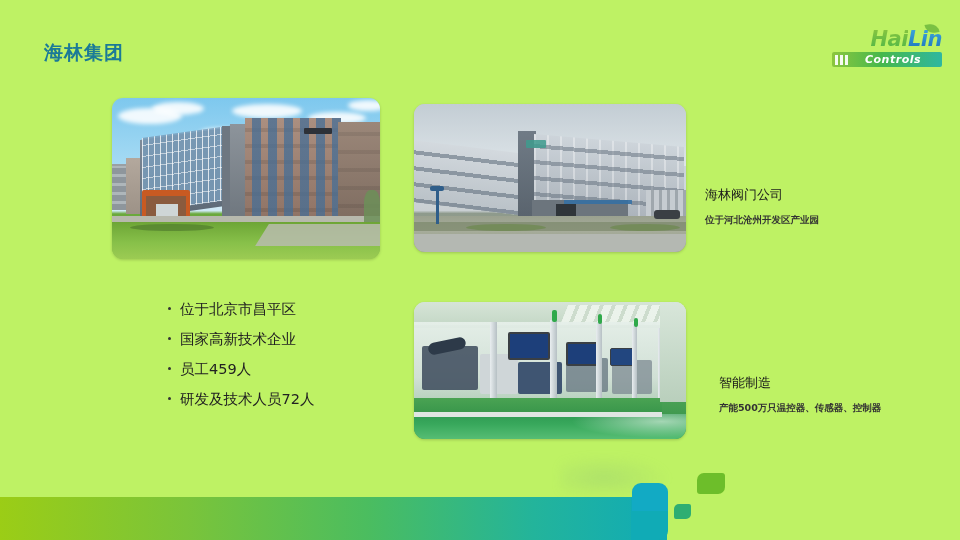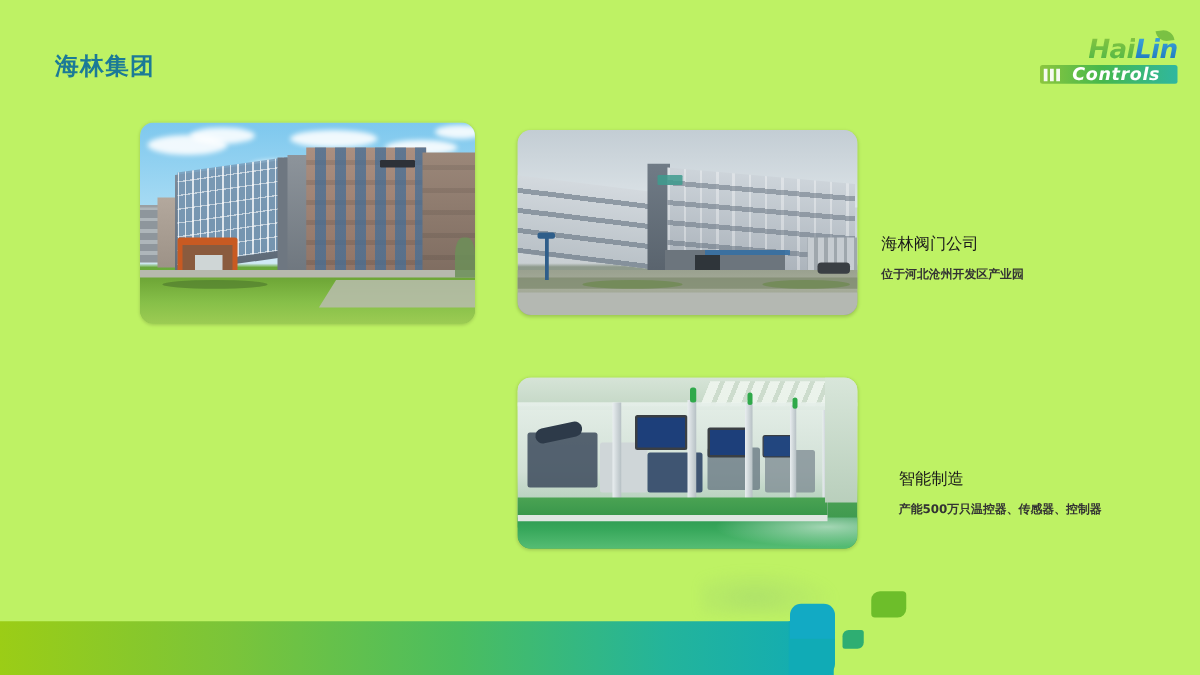--- a/index.html
+++ b/index.html
@@ -44,21 +44,21 @@
   .logo-bar{
     margin-top:2px;height:15px;width:110px;
     display:flex;align-items:center;
     background:linear-gradient(90deg,#8cc63e 0%,#46b84c 45%,#2fb7a0 100%);
     border-radius:2px;
   }
   .logo-bars{display:flex;gap:2px;margin-left:3px;}
   .logo-bars i{display:block;width:3px;height:10px;background:#fff;opacity:.92;}
   .logo-controls{
     flex:1;text-align:center;color:#ffffff;
-    font-size:14px;font-weight:bold;font-style:italic;letter-spacing:.5px;
+    font-size:11px;font-weight:bold;font-style:italic;letter-spacing:.5px;
     padding-right:4px;
   }
 
   
   .photo{
     position:absolute;border-radius:11px;overflow:hidden;
     box-shadow:0 1px 3px rgba(0,0,0,.18);
   }
   .photo .sky,.photo .ground{position:absolute;left:0;right:0;}
   .reflection{
@@ -275,20 +275,26 @@
 
       <div class="ground" style="top:112px;height:25px;background:linear-gradient(180deg,#2f9a52 0%,#38a85c 40%,#56bd74 100%);"></div>
       <div style="position:absolute;left:150px;top:112px;width:122px;height:25px;background:radial-gradient(ellipse at 80% 30%,rgba(255,255,255,.55),rgba(255,255,255,0) 65%);"></div>
       <div style="position:absolute;left:0;top:110px;width:248px;height:5px;background:#dfe6e2;"></div>
     </div>
   </div>
   <div class="reflection" style="left:414px;top:439px;width:272px;height:26px;">
     
   </div>
 
+  <ul class="bullets">
+    <li>位于北京市昌平区</li>
+    <li>国家高新技术企业</li>
+    <li>员工459人</li>
+    <li>研发及技术人员72人</li>
+  </ul>
 
   <div class="caption" id="cap1">
     <div class="head">海林阀门公司</div>
     <div class="sub">位于河北沧州开发区产业园</div>
   </div>
 
   <div class="caption" id="cap2">
     <div class="head">智能制造</div>
     <div class="sub">产能500万只温控器、传感器、控制器</div>
   </div>

